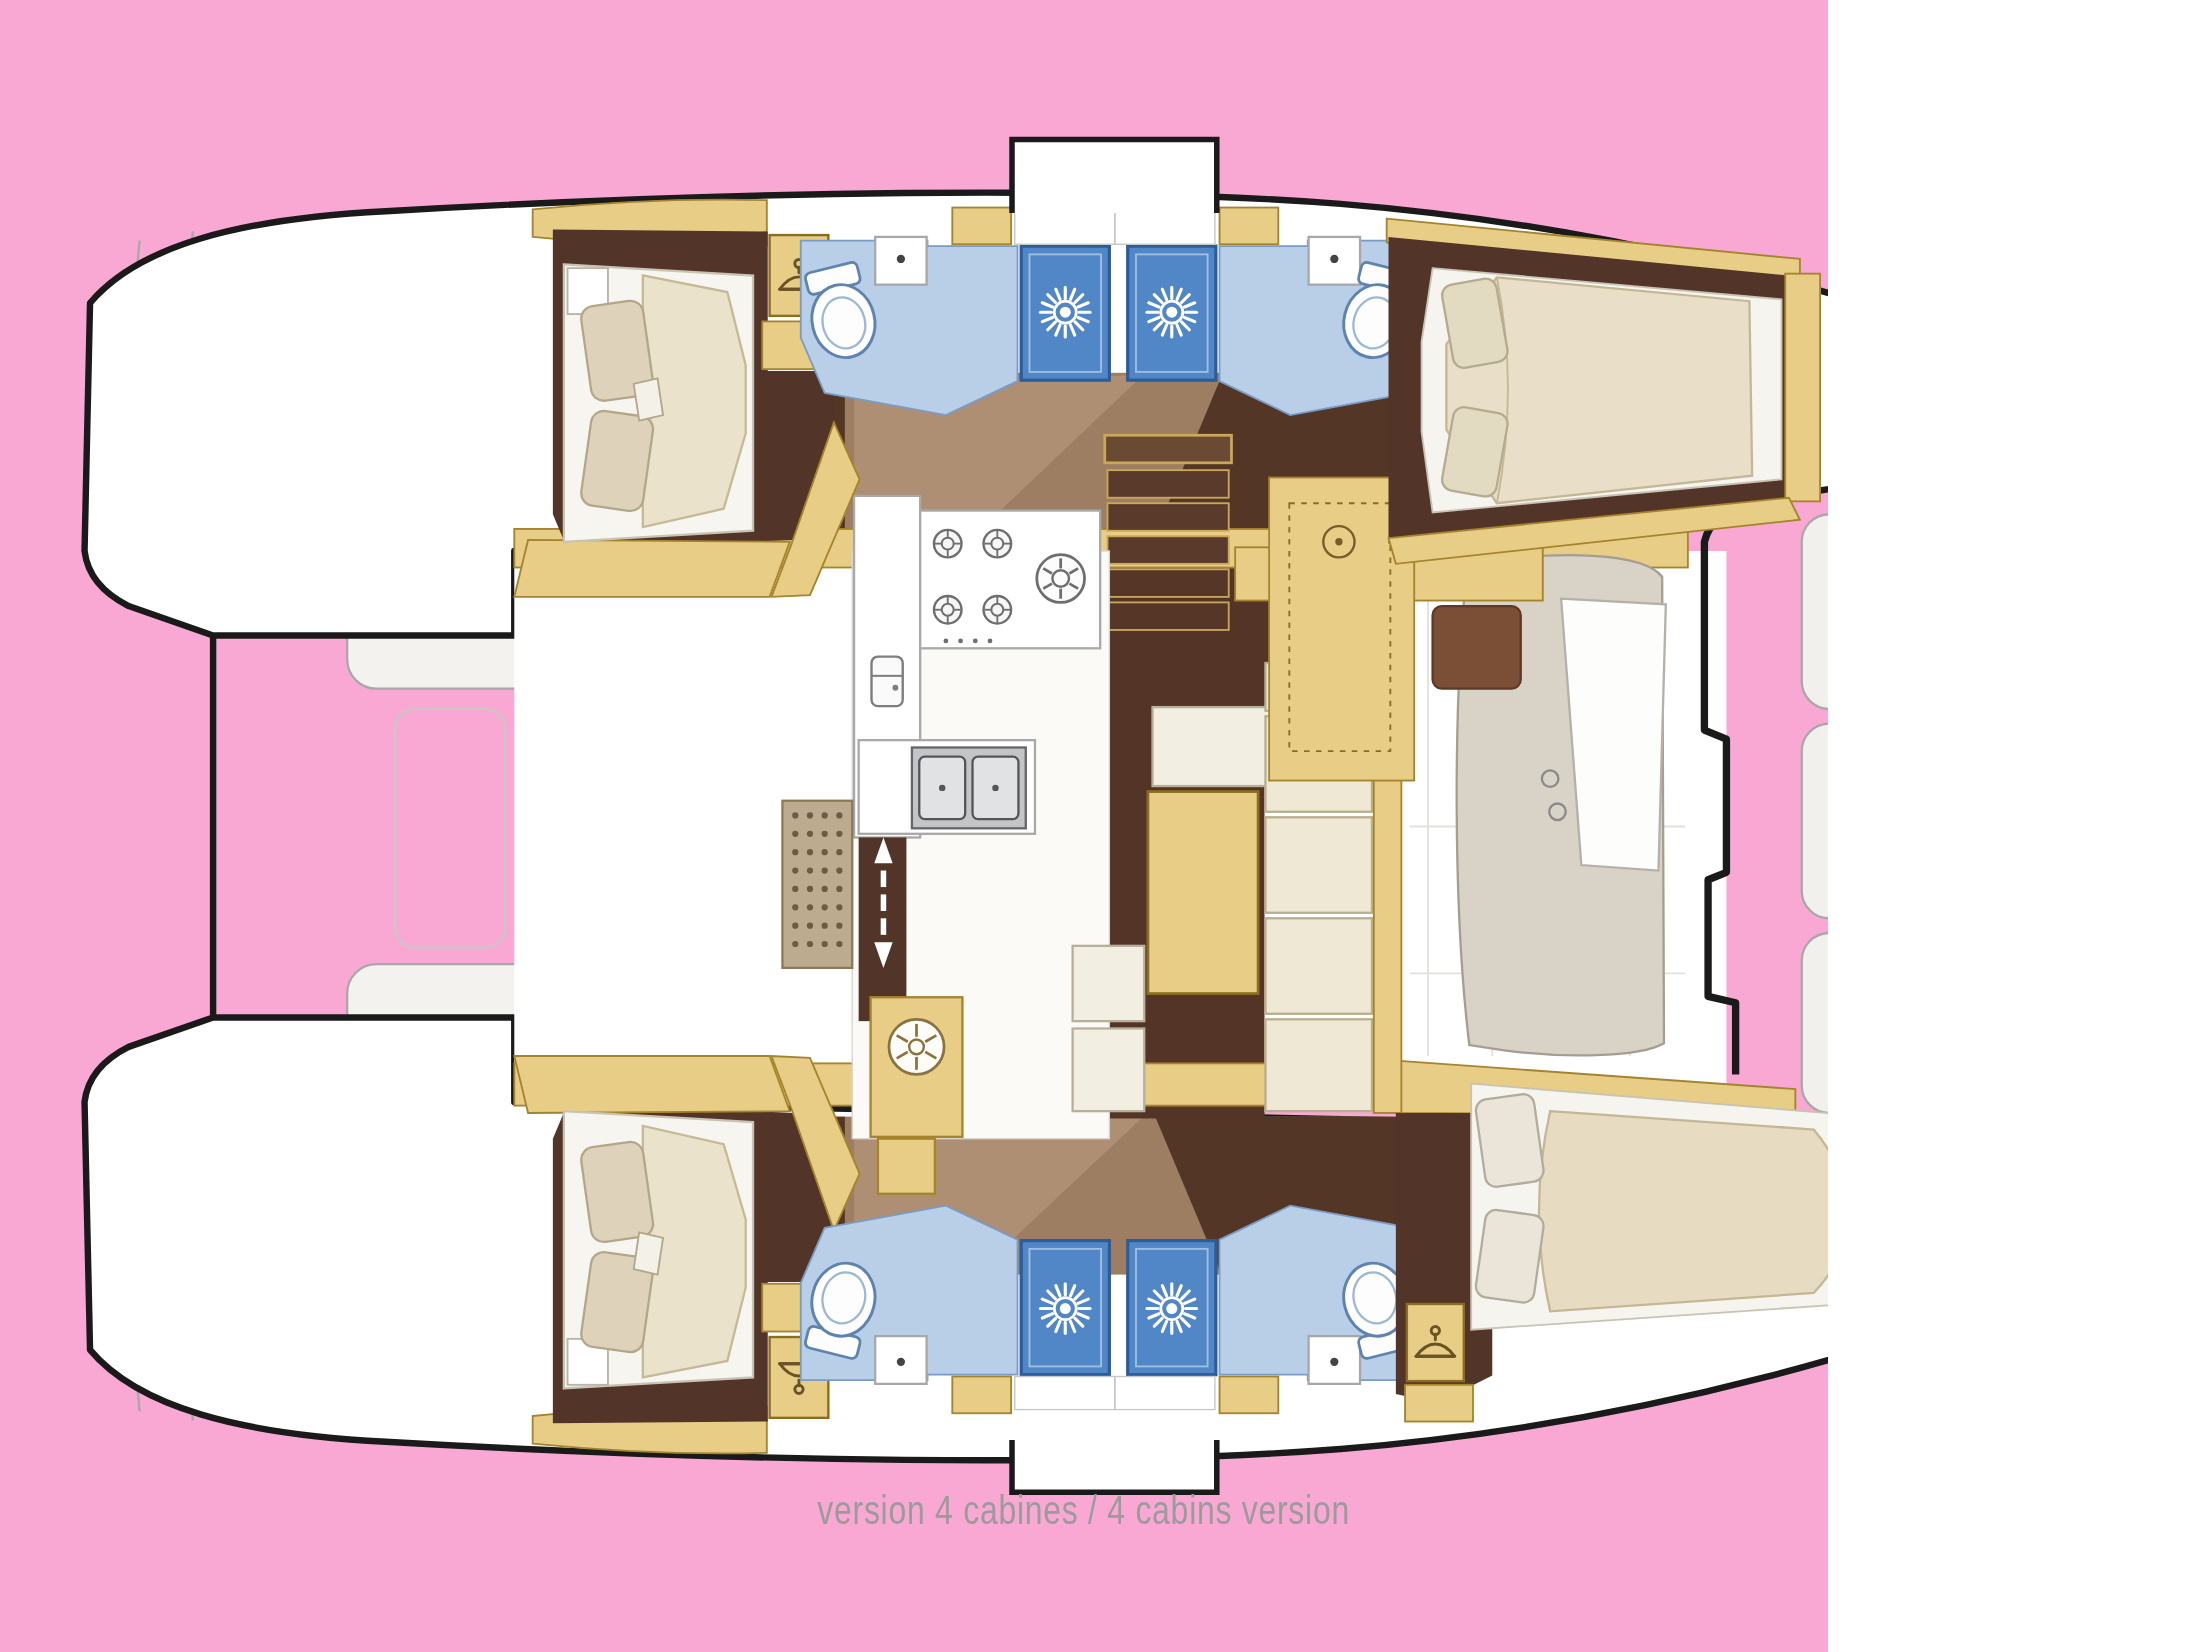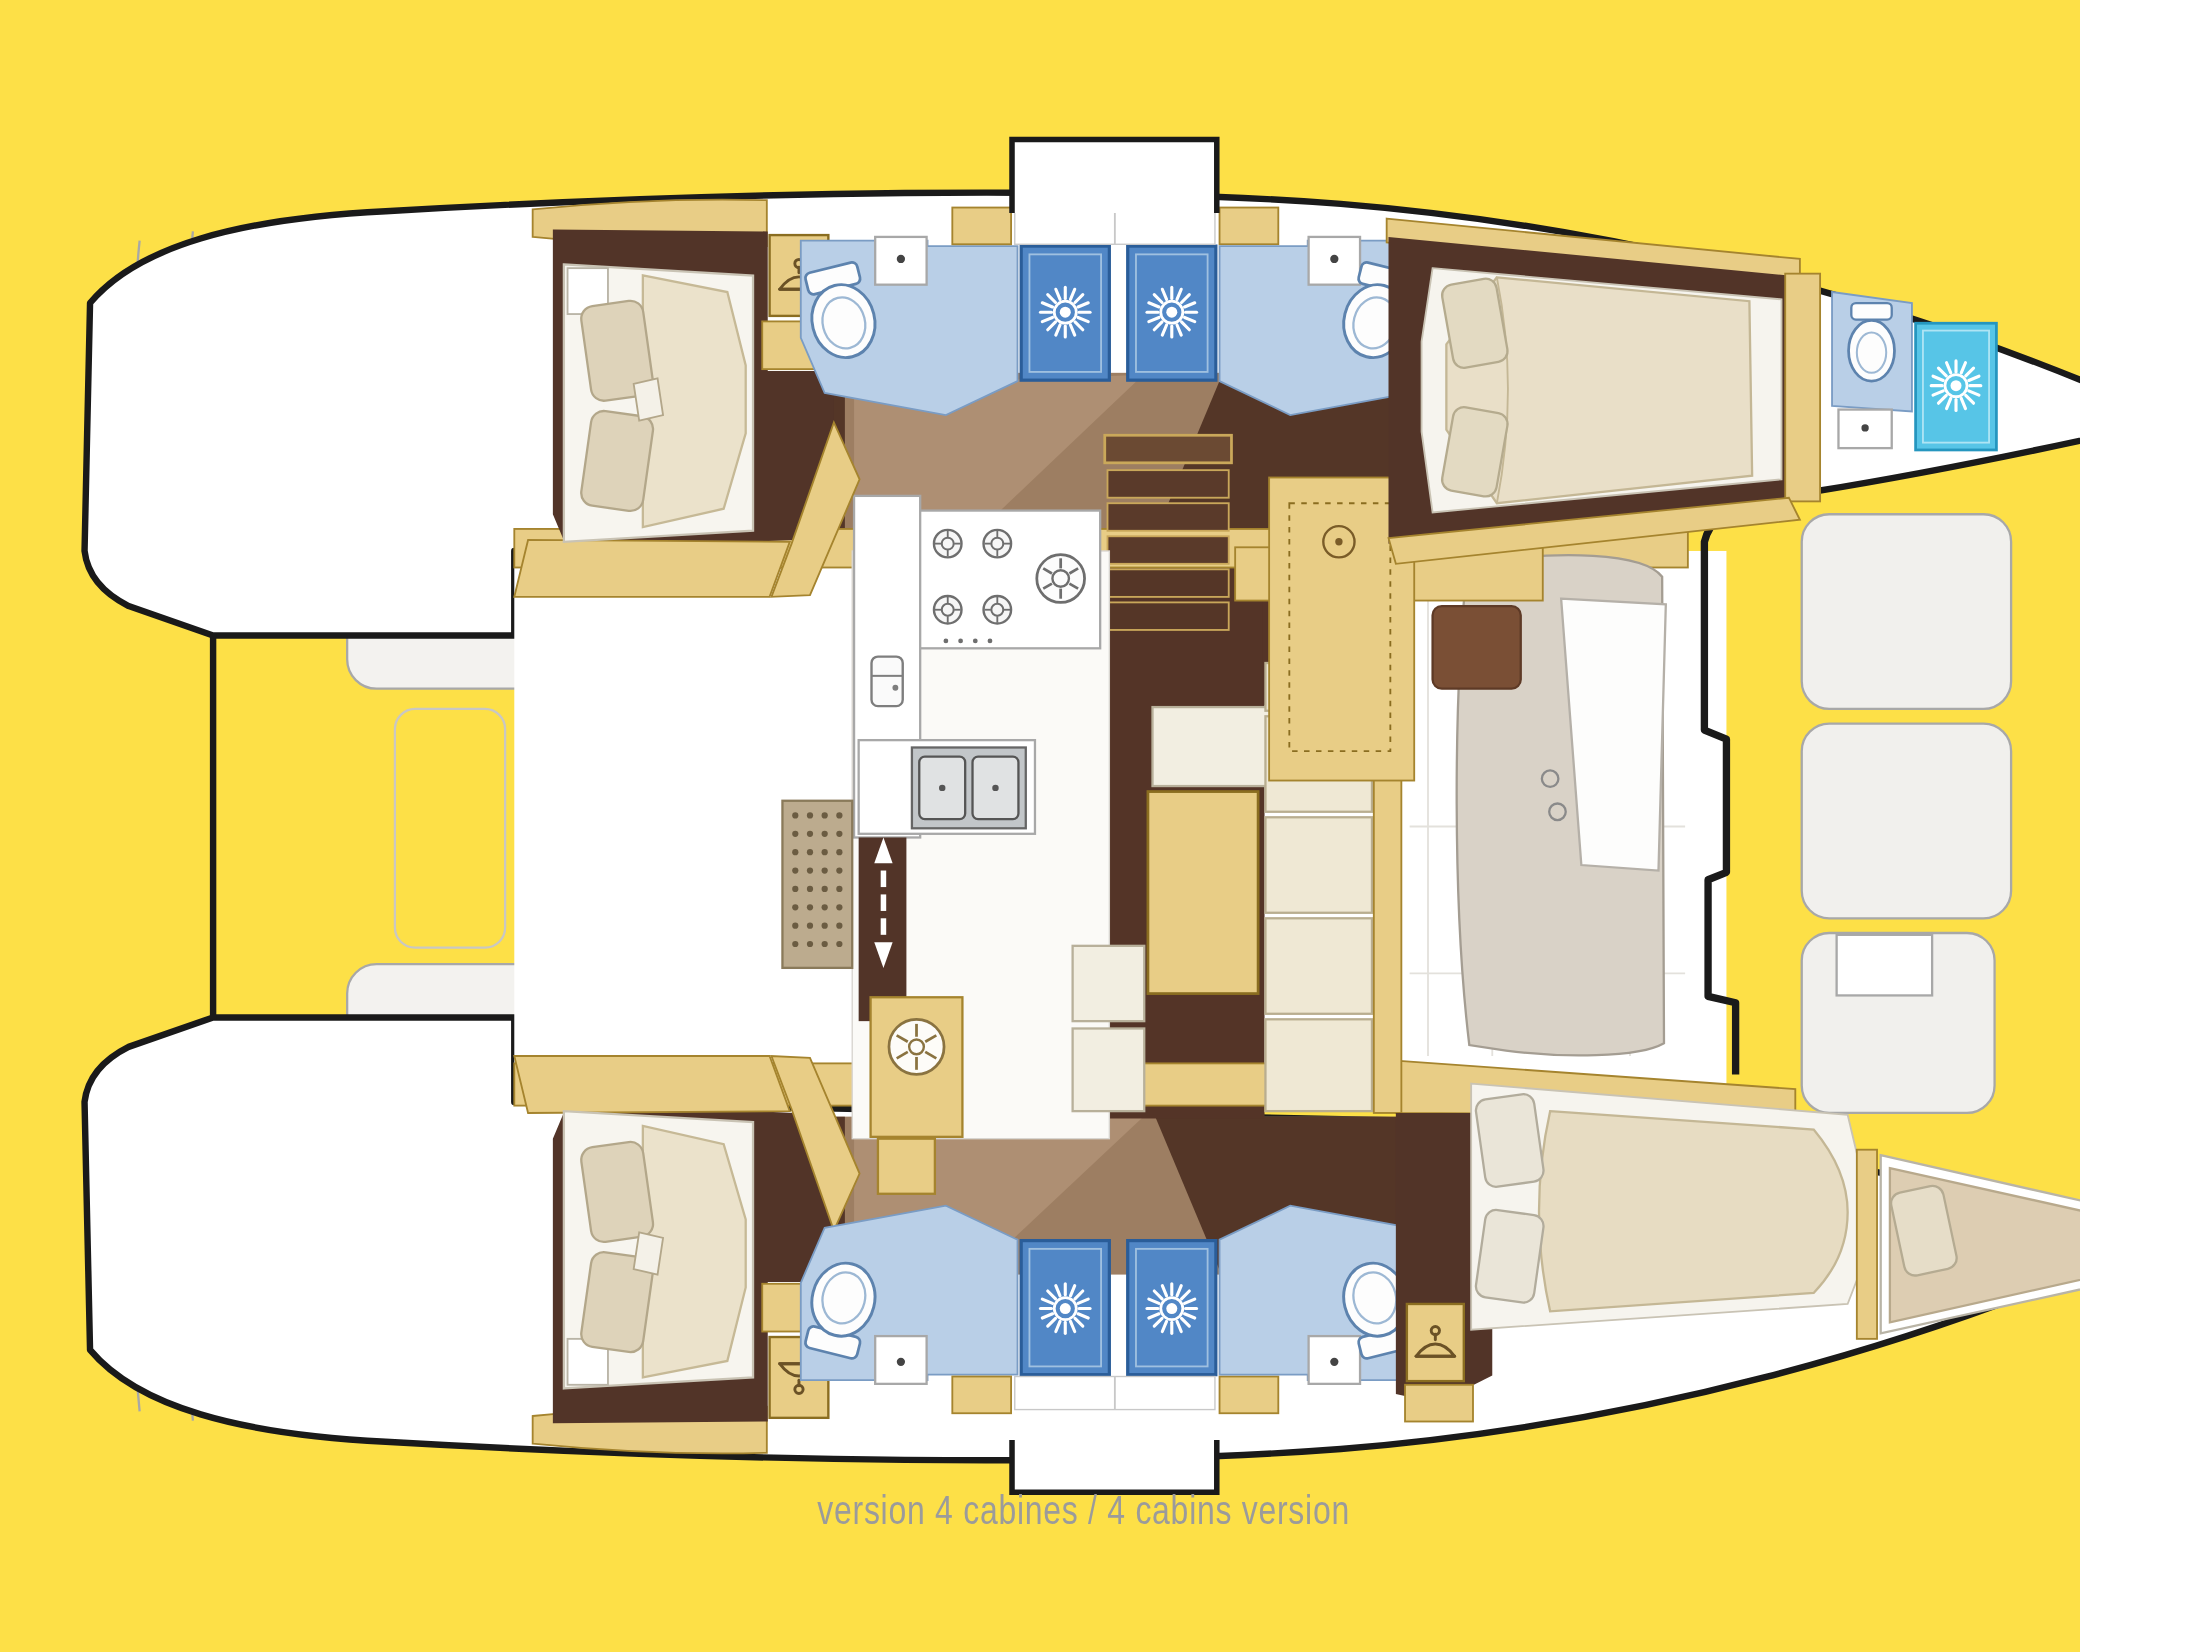--- a/index.html
+++ b/index.html
@@ -1,16 +1,16 @@
 <!DOCTYPE html>
 <html style="font-size:14.7px"><head>
 <meta charset="utf-8">
 <style>
   html,body{margin:0;padding:0;background:#ffffff;}
-  .stage{position:relative;width:2080px;height:1652px;background:#fde047;overflow:hidden;
+  .stage{position:relative;width:1828px;height:1652px;background:#f9a8d4;overflow:hidden;
          font-family:"Liberation Sans",sans-serif;}
   svg{position:absolute;left:0;top:0;}
   text.caption{font-family:"Liberation Sans",sans-serif;font-size:44px;fill:#9b9b9b;letter-spacing:1px;}
 </style>
 </head>
 <body>
 
 <div class="stage">
 <svg width="2204" height="1652" viewBox="0 0 2400 1799">
 

